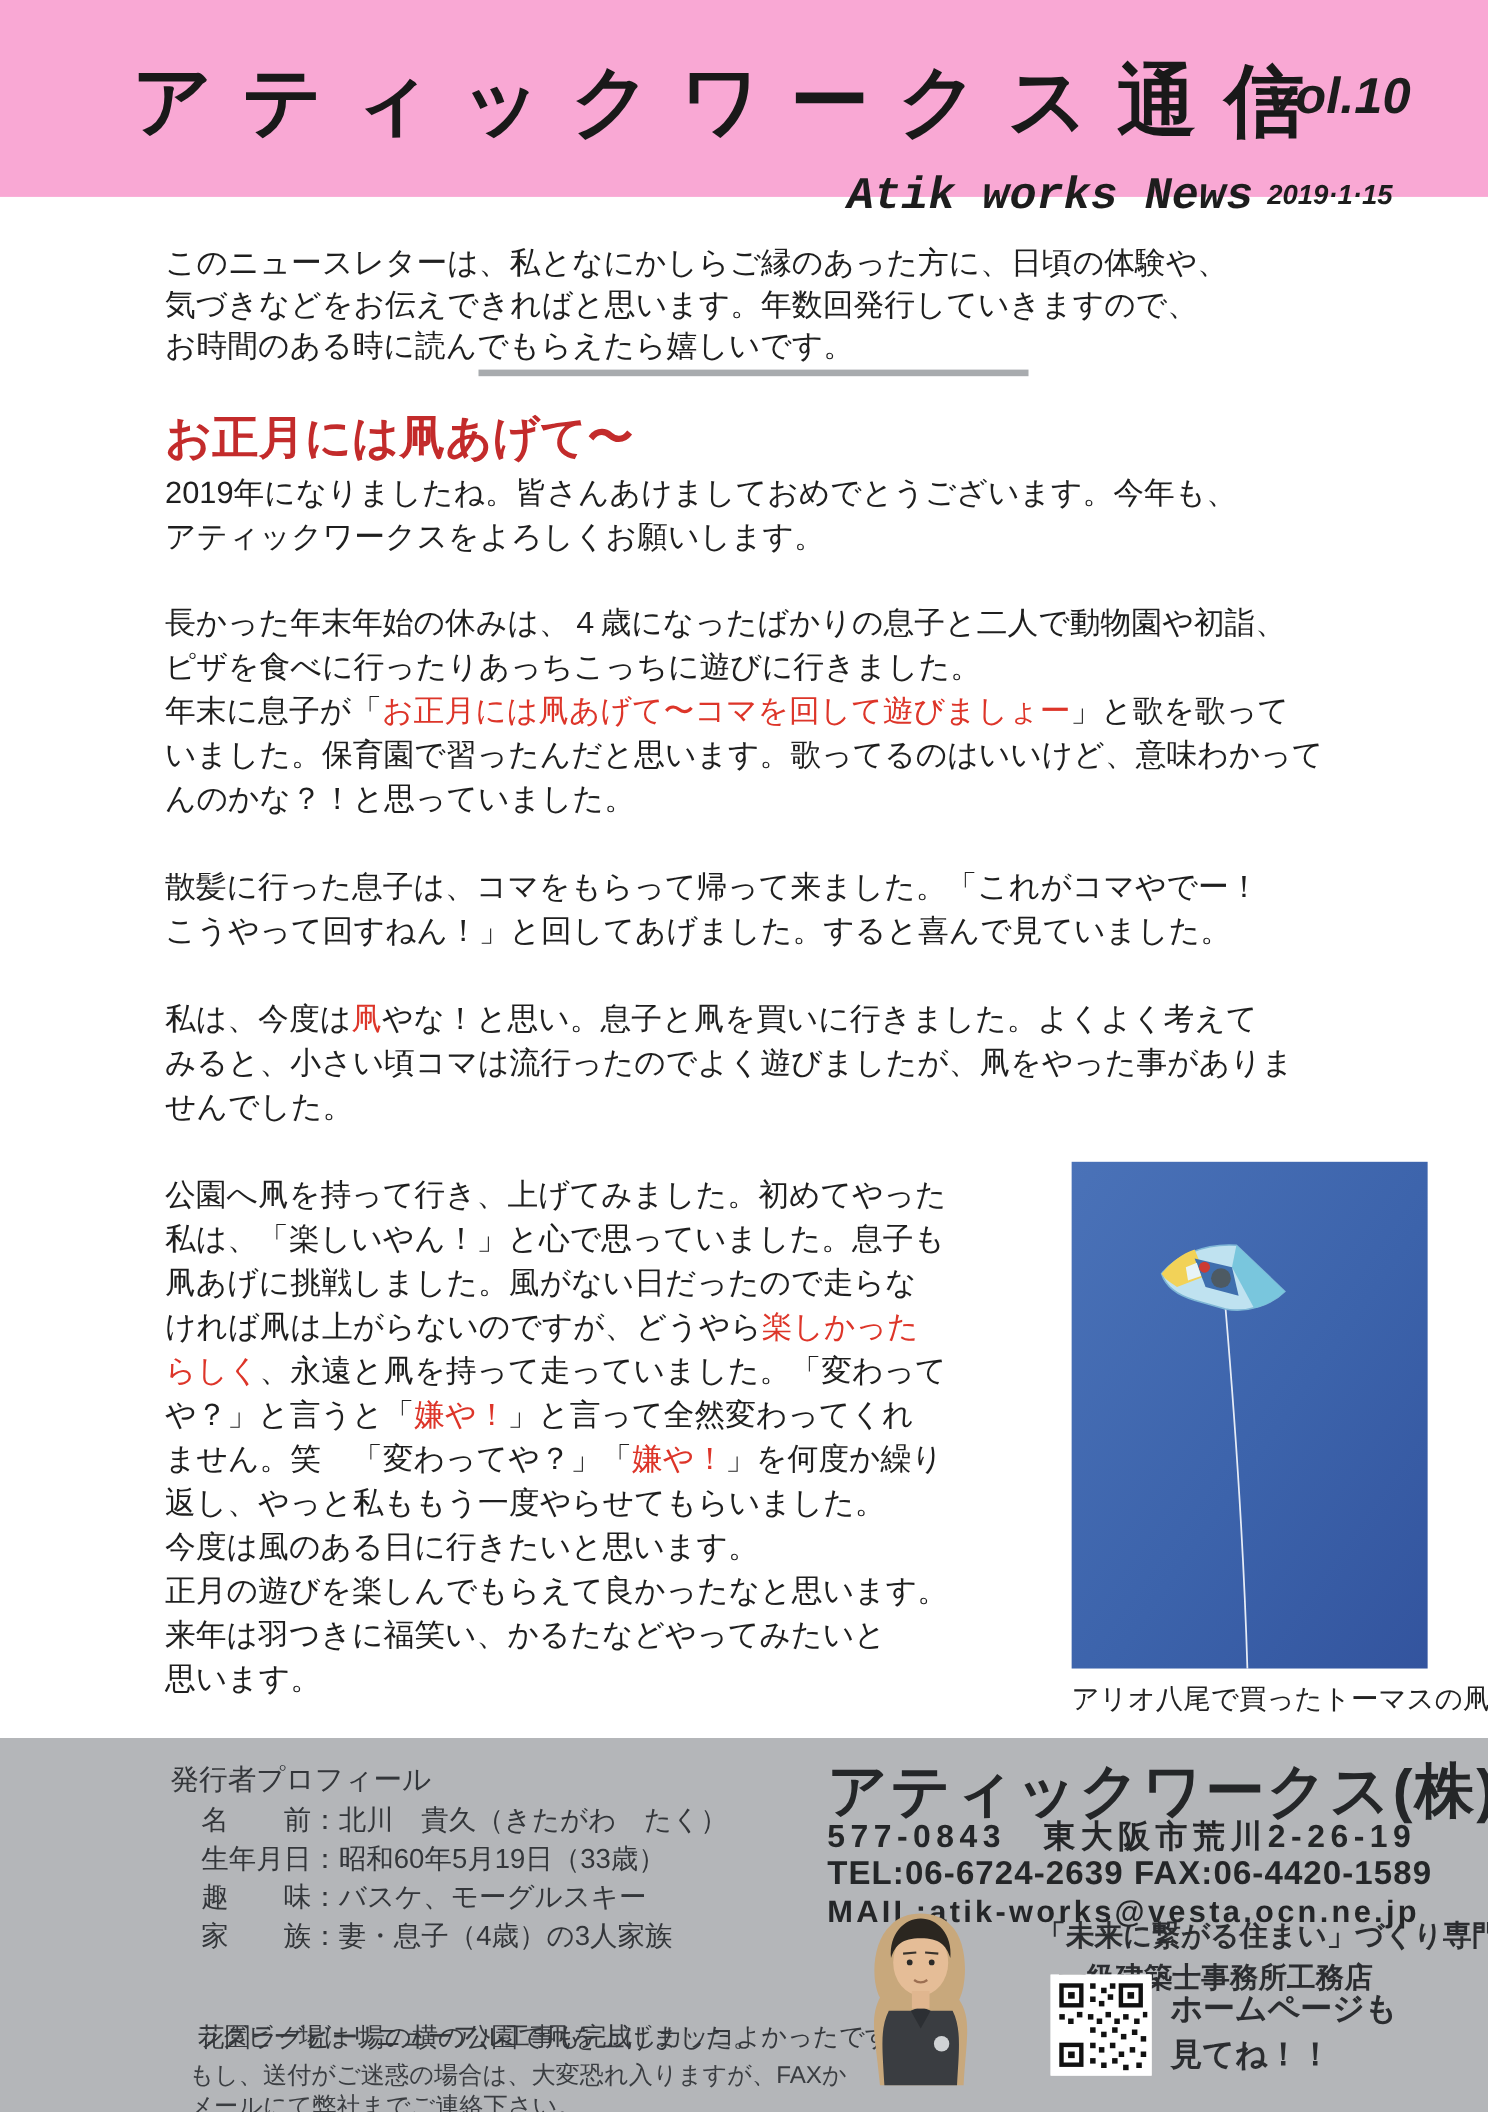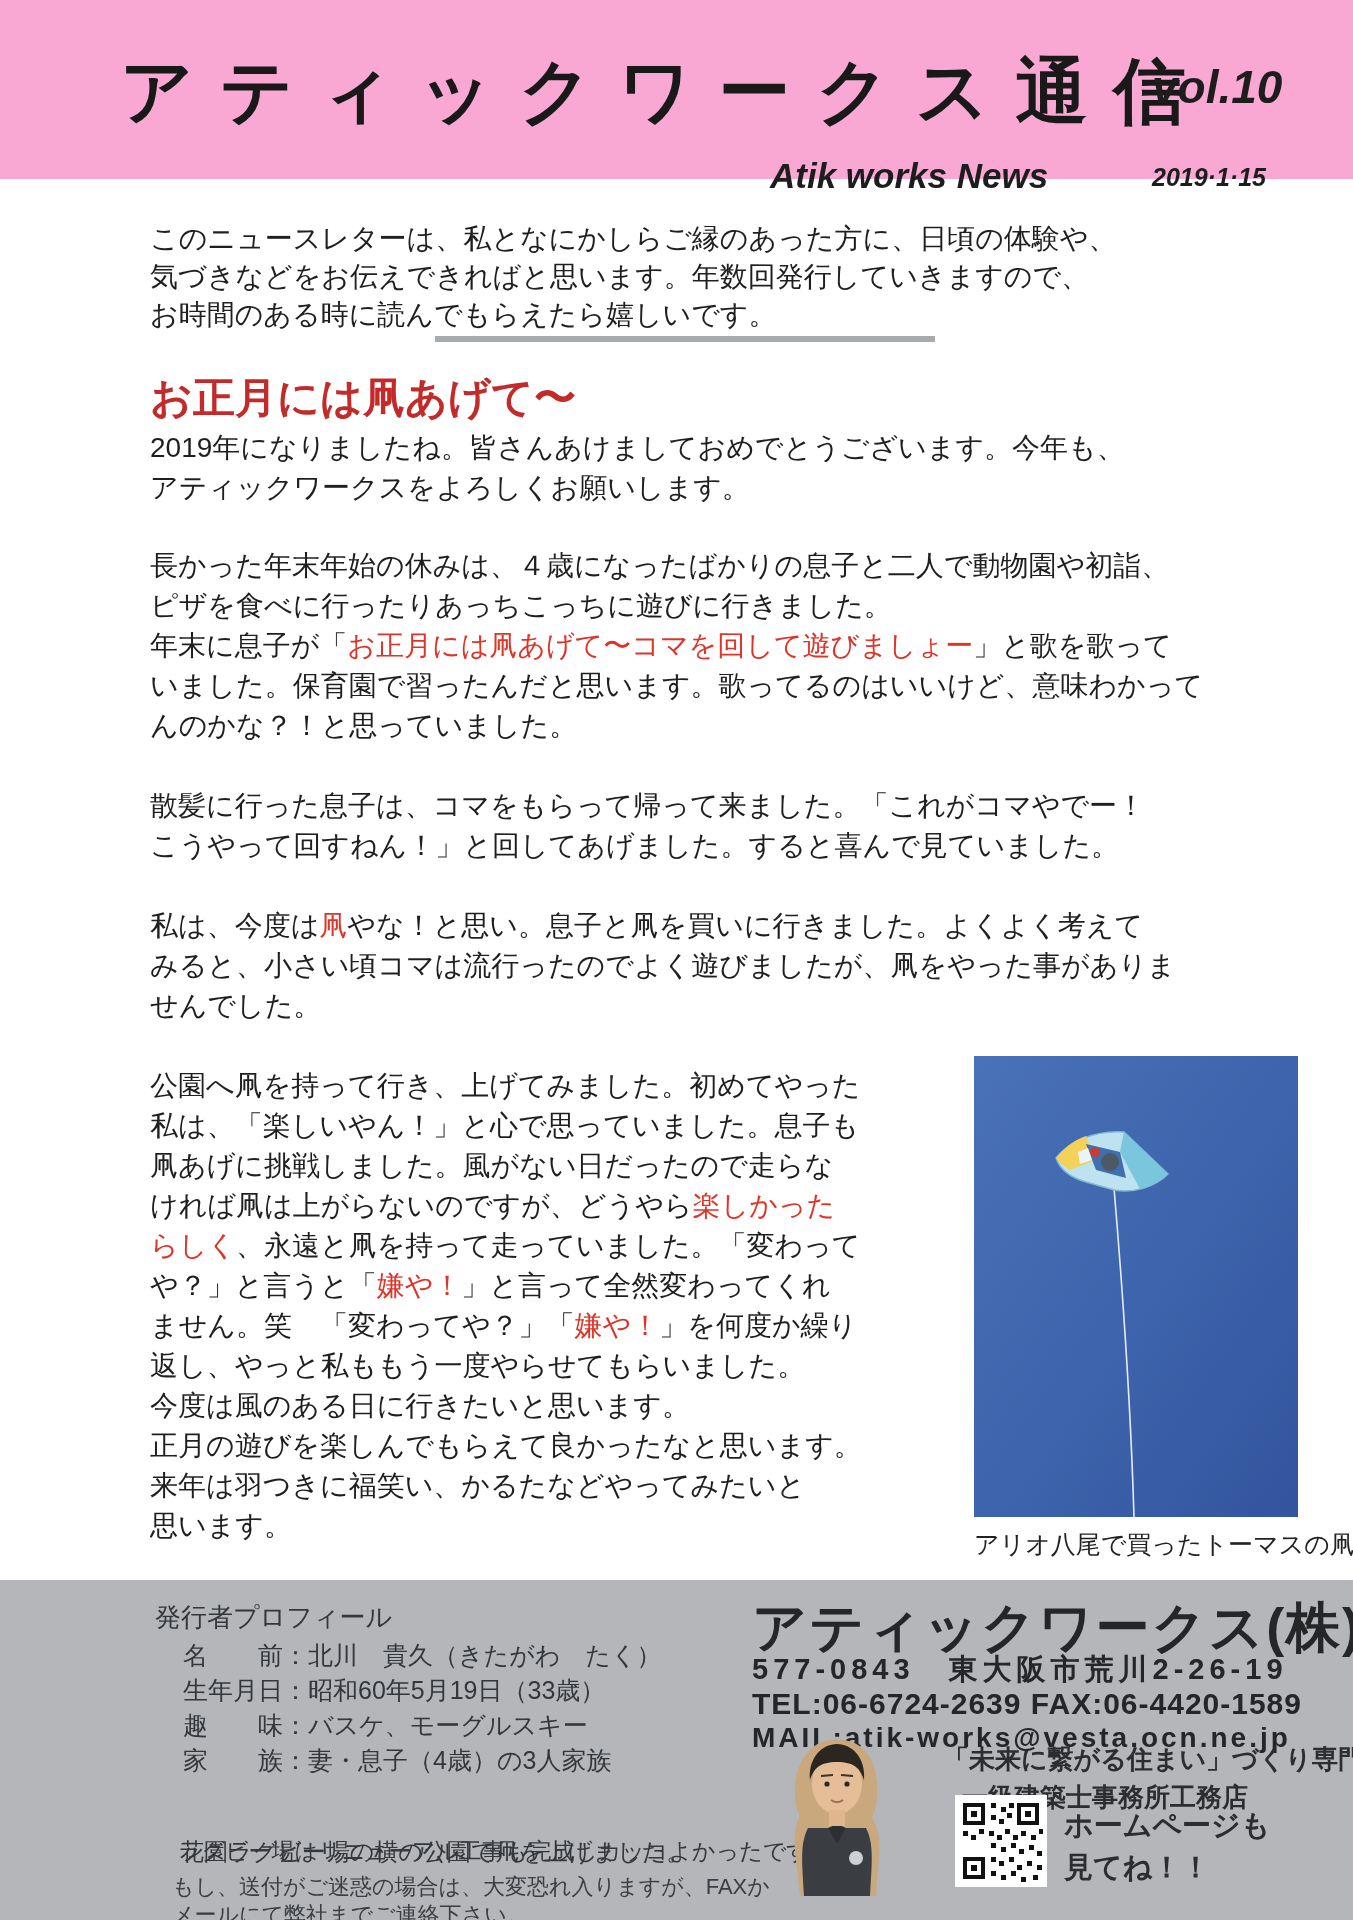--- a/index.html
+++ b/index.html
@@ -6,21 +6,21 @@
   .page{
     position:relative;width:1353px;height:1920px;background:#ffffff;
     font-family:"Liberation Sans","DejaVu Sans",sans-serif;overflow:hidden;
     margin:0 auto;color:#1c1c1c;
   }
   .abs{position:absolute;}
   
   .header{left:0;top:0;width:1353px;height:179px;background:#f9a8d4;}
   .hdr-title{left:120px;top:44px;font-size:72px;font-weight:bold;letter-spacing:26px;color:#191919;white-space:nowrap;}
   .hdr-vol{left:1152px;top:60px;font-size:46px;font-weight:bold;font-style:italic;color:#1d1d1d;white-space:nowrap;}
-  .hdr-sub{left:770px;top:156px;width:330px;font-size:35px;font-weight:bold;font-style:italic;color:#1d1d1d;white-space:nowrap;}
+  .hdr-sub{left:770px;top:156px;width:330px;font-size:41px;font-weight:bold;font-style:italic;color:#1d1d1d;white-space:nowrap;font-family:Liberation Mono, monospace;}
   .hdr-date{left:1152px;top:163px;font-size:25px;font-style:italic;font-weight:bold;color:#1d1d1d;white-space:nowrap;}
   
   .txt{font-size:28px;line-height:40px;color:#1f1f1f;white-space:nowrap;}
   .intro{left:150px;top:220px;line-height:38px;}
   .divider{left:435px;top:336px;width:500px;height:6px;background:#a8abae;}
   .heading{left:150px;top:370px;font-size:42px;font-weight:bold;color:#c32b2b;white-space:nowrap;}
   .p1{left:150px;top:428px;}
   .p2{left:150px;top:546px;}
   .p3{left:150px;top:786px;}
   .p4{left:150px;top:906px;}

